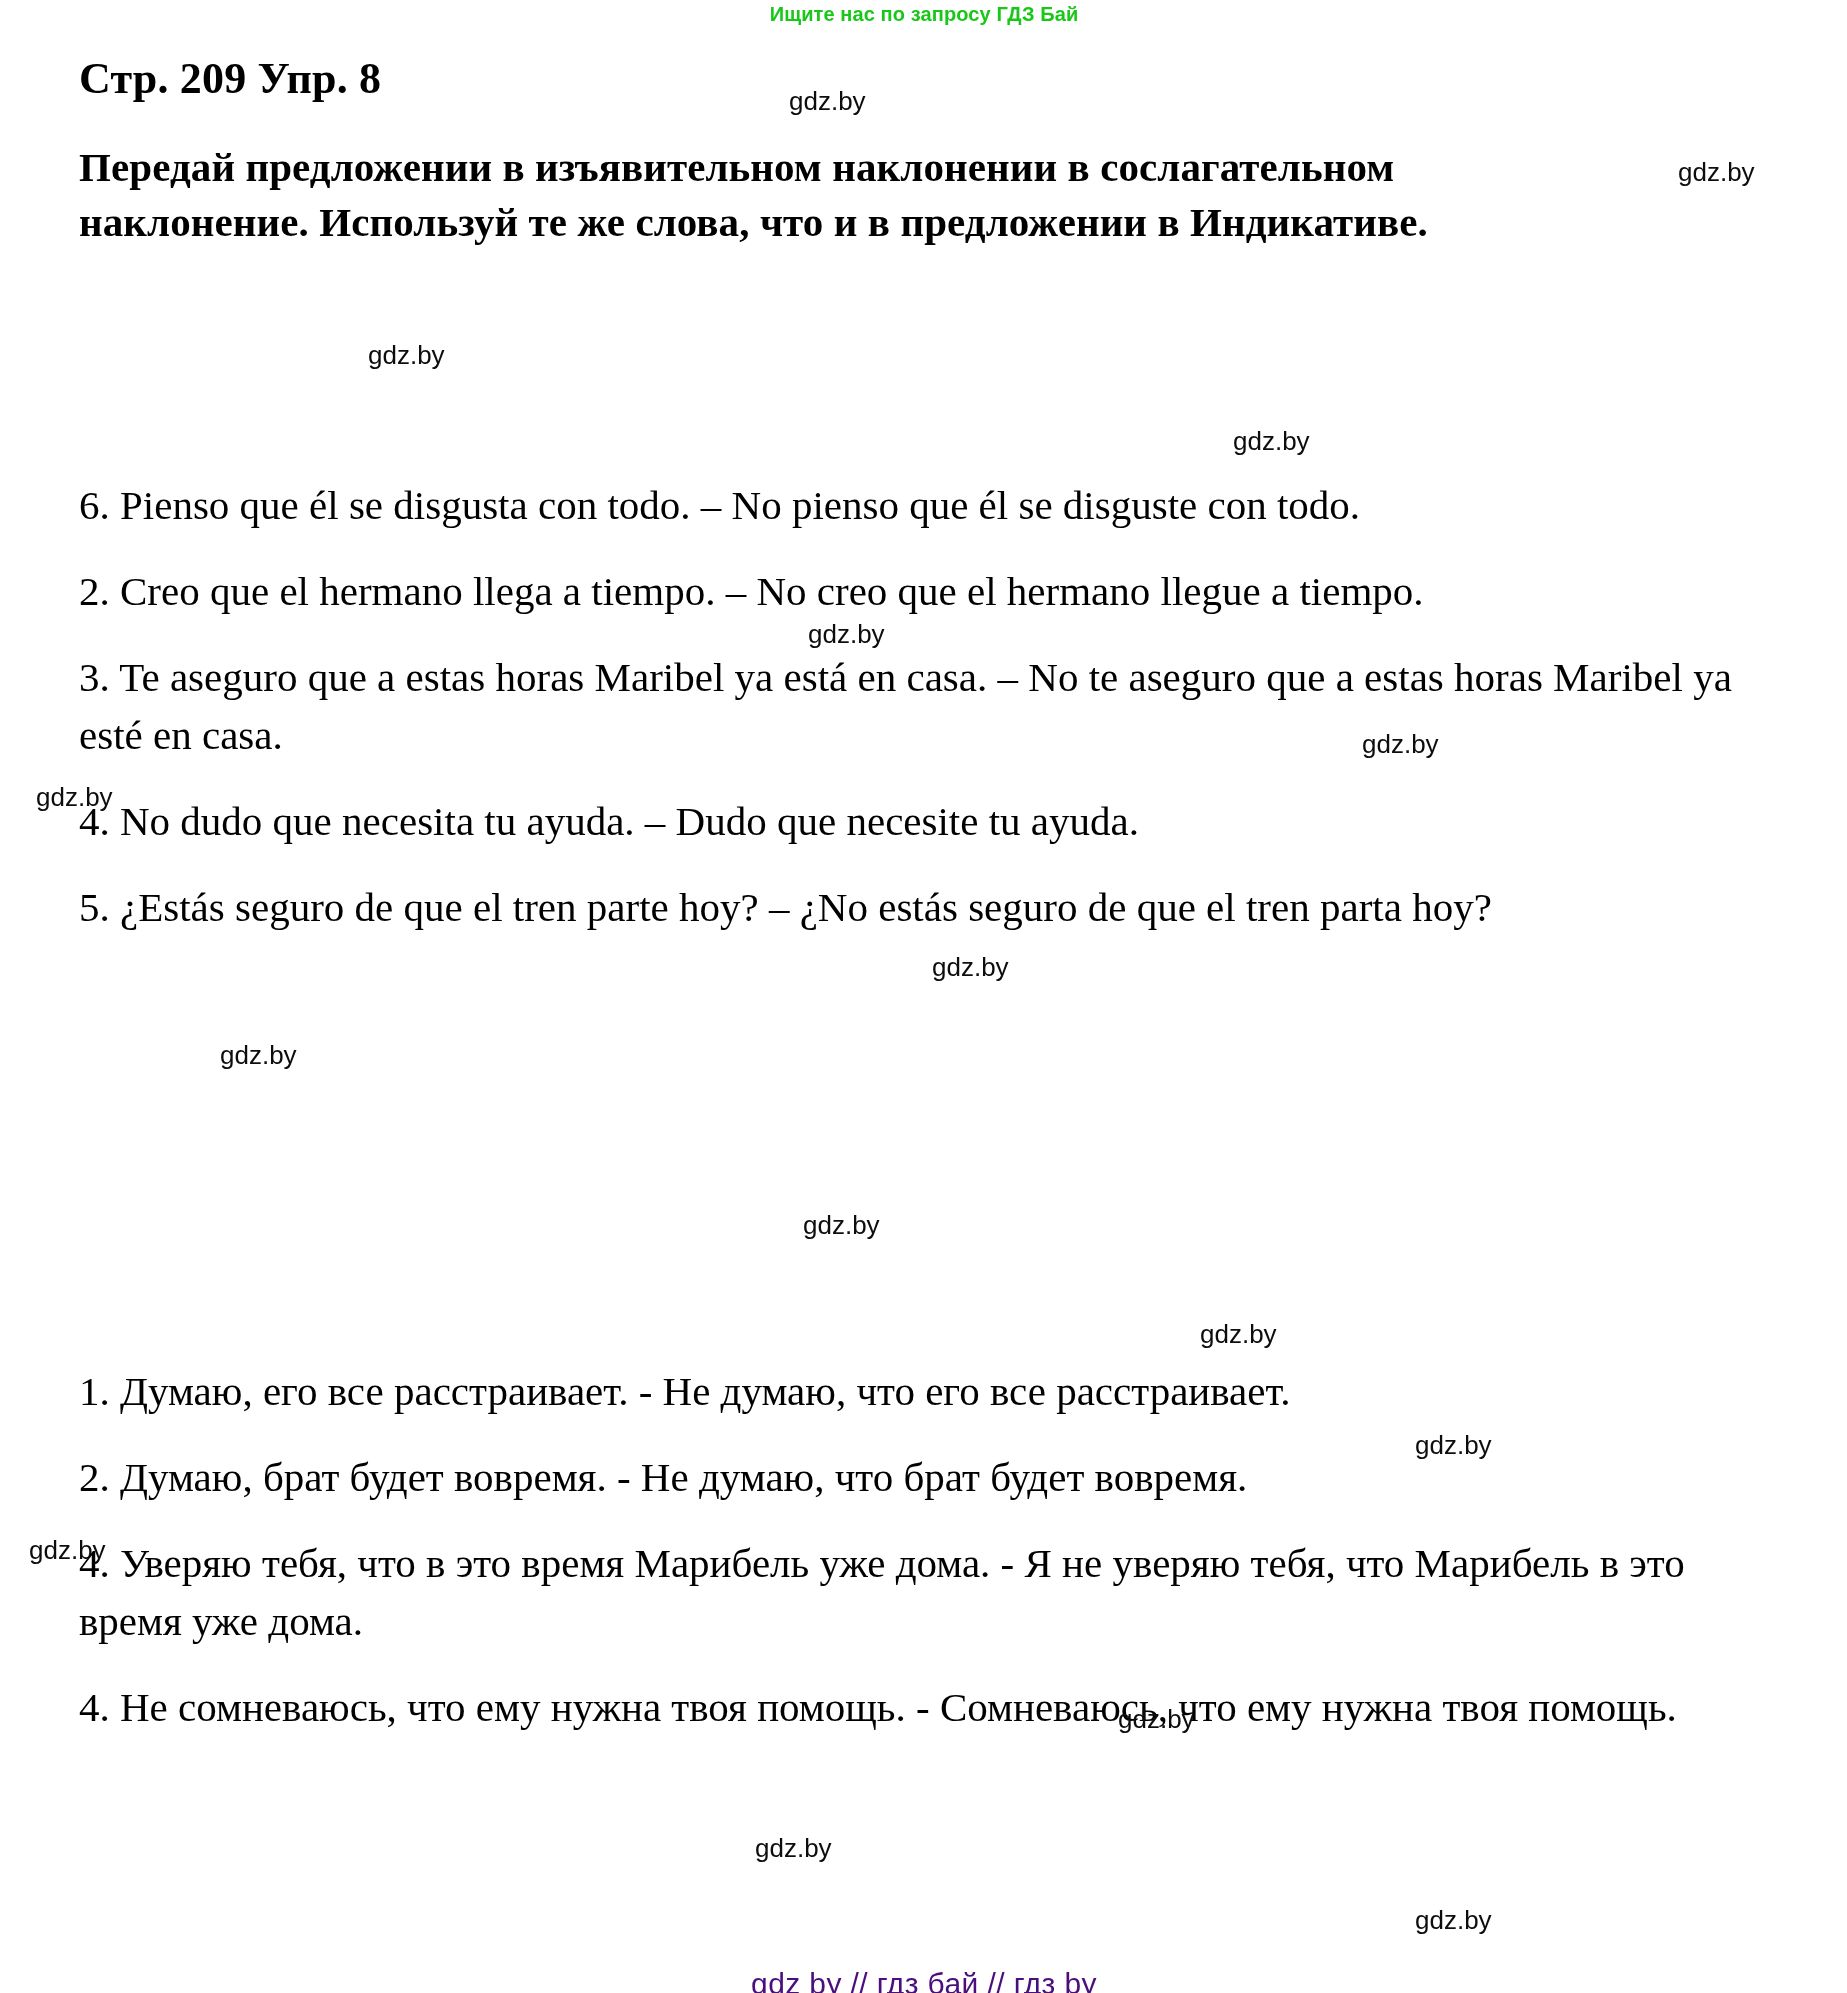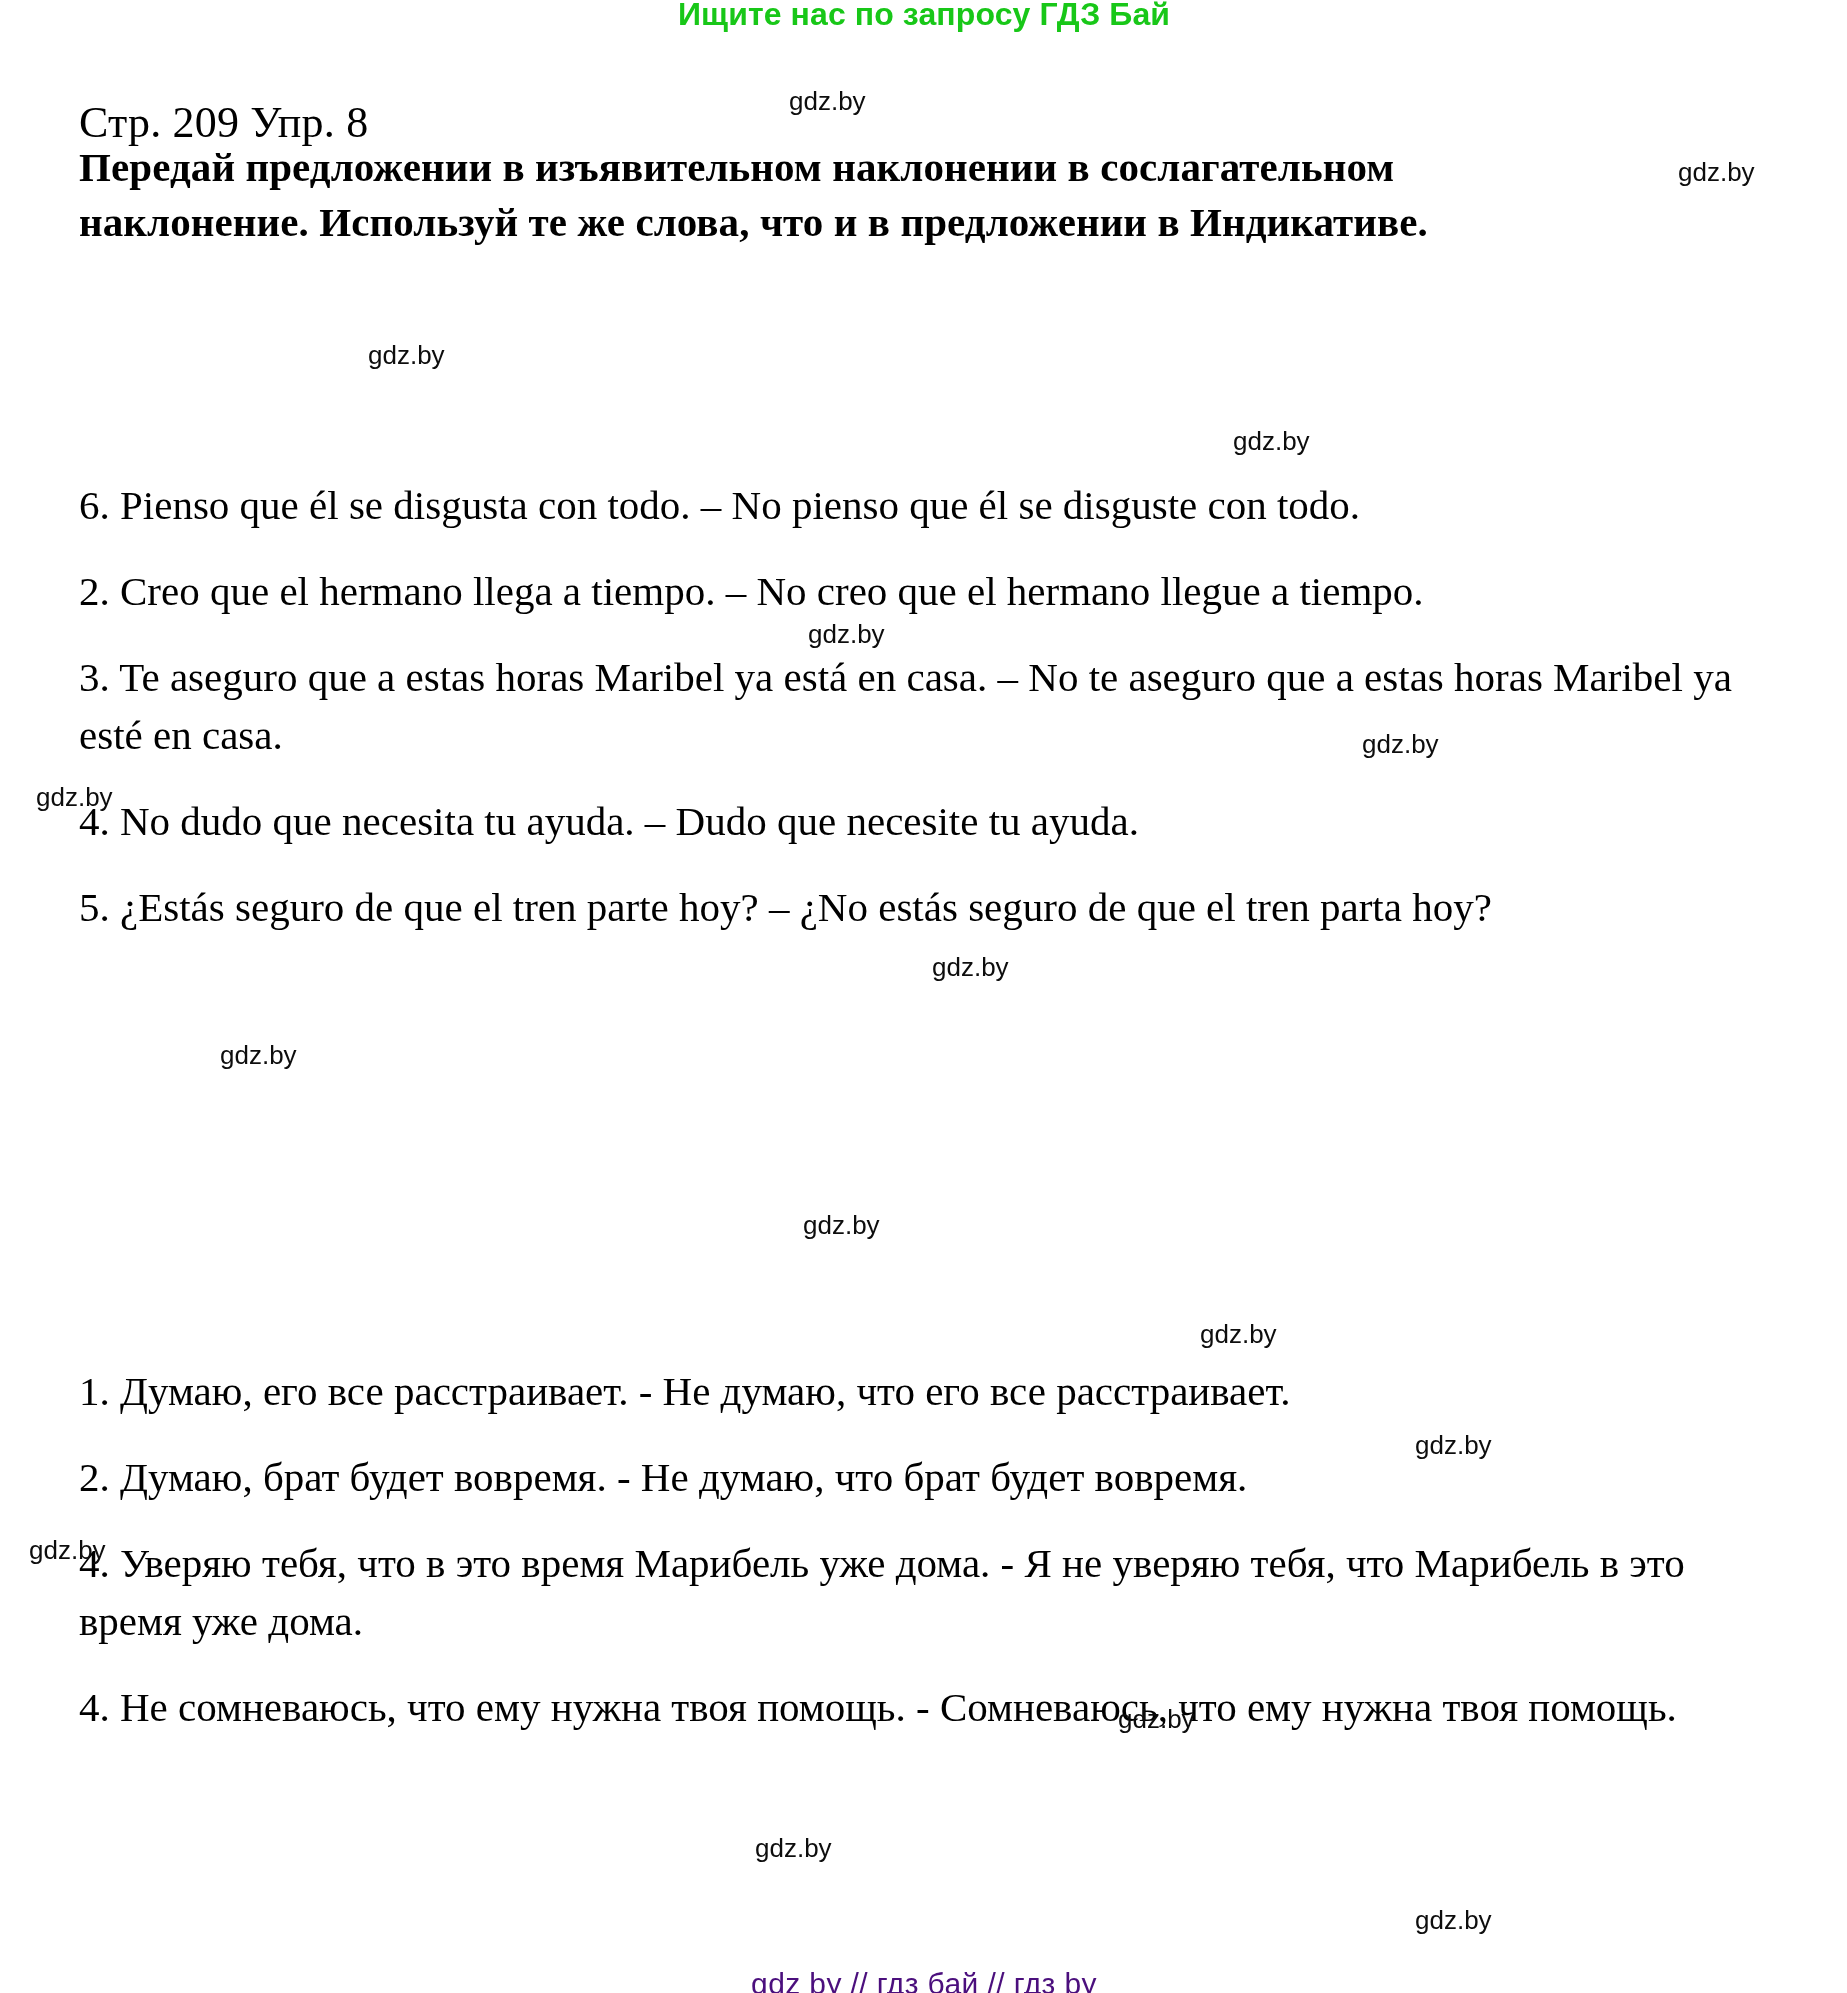--- a/index.html
+++ b/index.html
@@ -17,45 +17,44 @@
 
   
   .promo-banner {
     position: absolute;
     top: 0px;
     left: 0;
     width: 100%;
     text-align: center;
     color: #18c718;
     font-family: "Liberation Sans", "DejaVu Sans", sans-serif;
-    font-size: 32px;
+    font-size: 20px;
     font-weight: bold;
     letter-spacing: 0.1px;
     line-height: 29px;
   }
 
   
   .page {
     position: absolute;
     top: 0;
     left: 0;
     width: 1848px;
     height: 1993px;
   }
 
   .exercise-heading {
     position: absolute;
     left: 79px;
     top: 52px;
     font-size: 44px;
-    font-weight: normal;
+    font-weight: bold;
     color: #000000;
     line-height: 54px;
     letter-spacing: 0.2px;
-    margin-top: 44px;
   }
 
   .task-prompt {
     position: absolute;
     left: 79px;
     top: 140px;
     width: 1357px;
     font-size: 41px;
     font-weight: bold;
     color: #000000;

